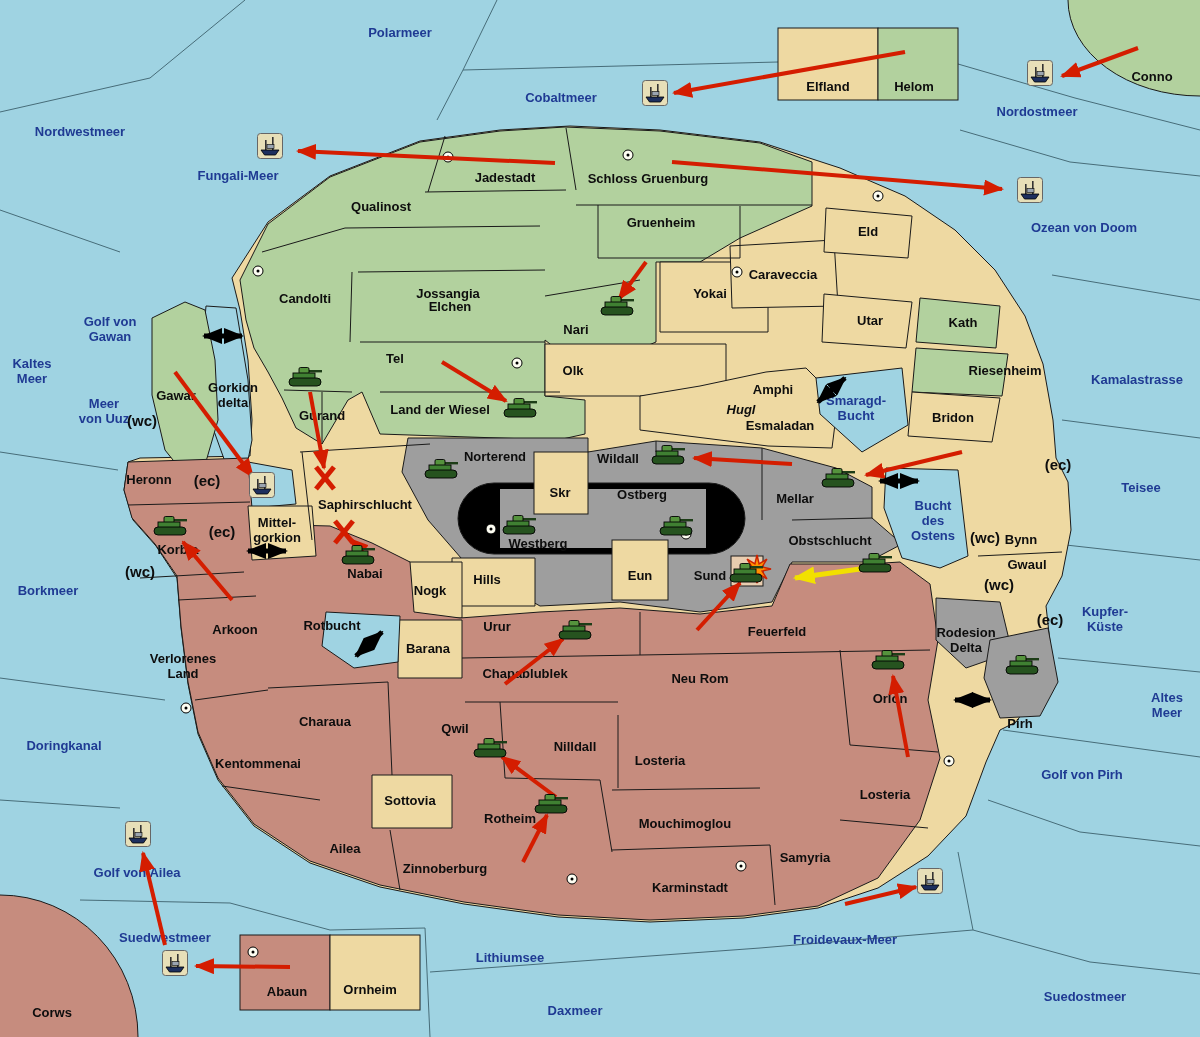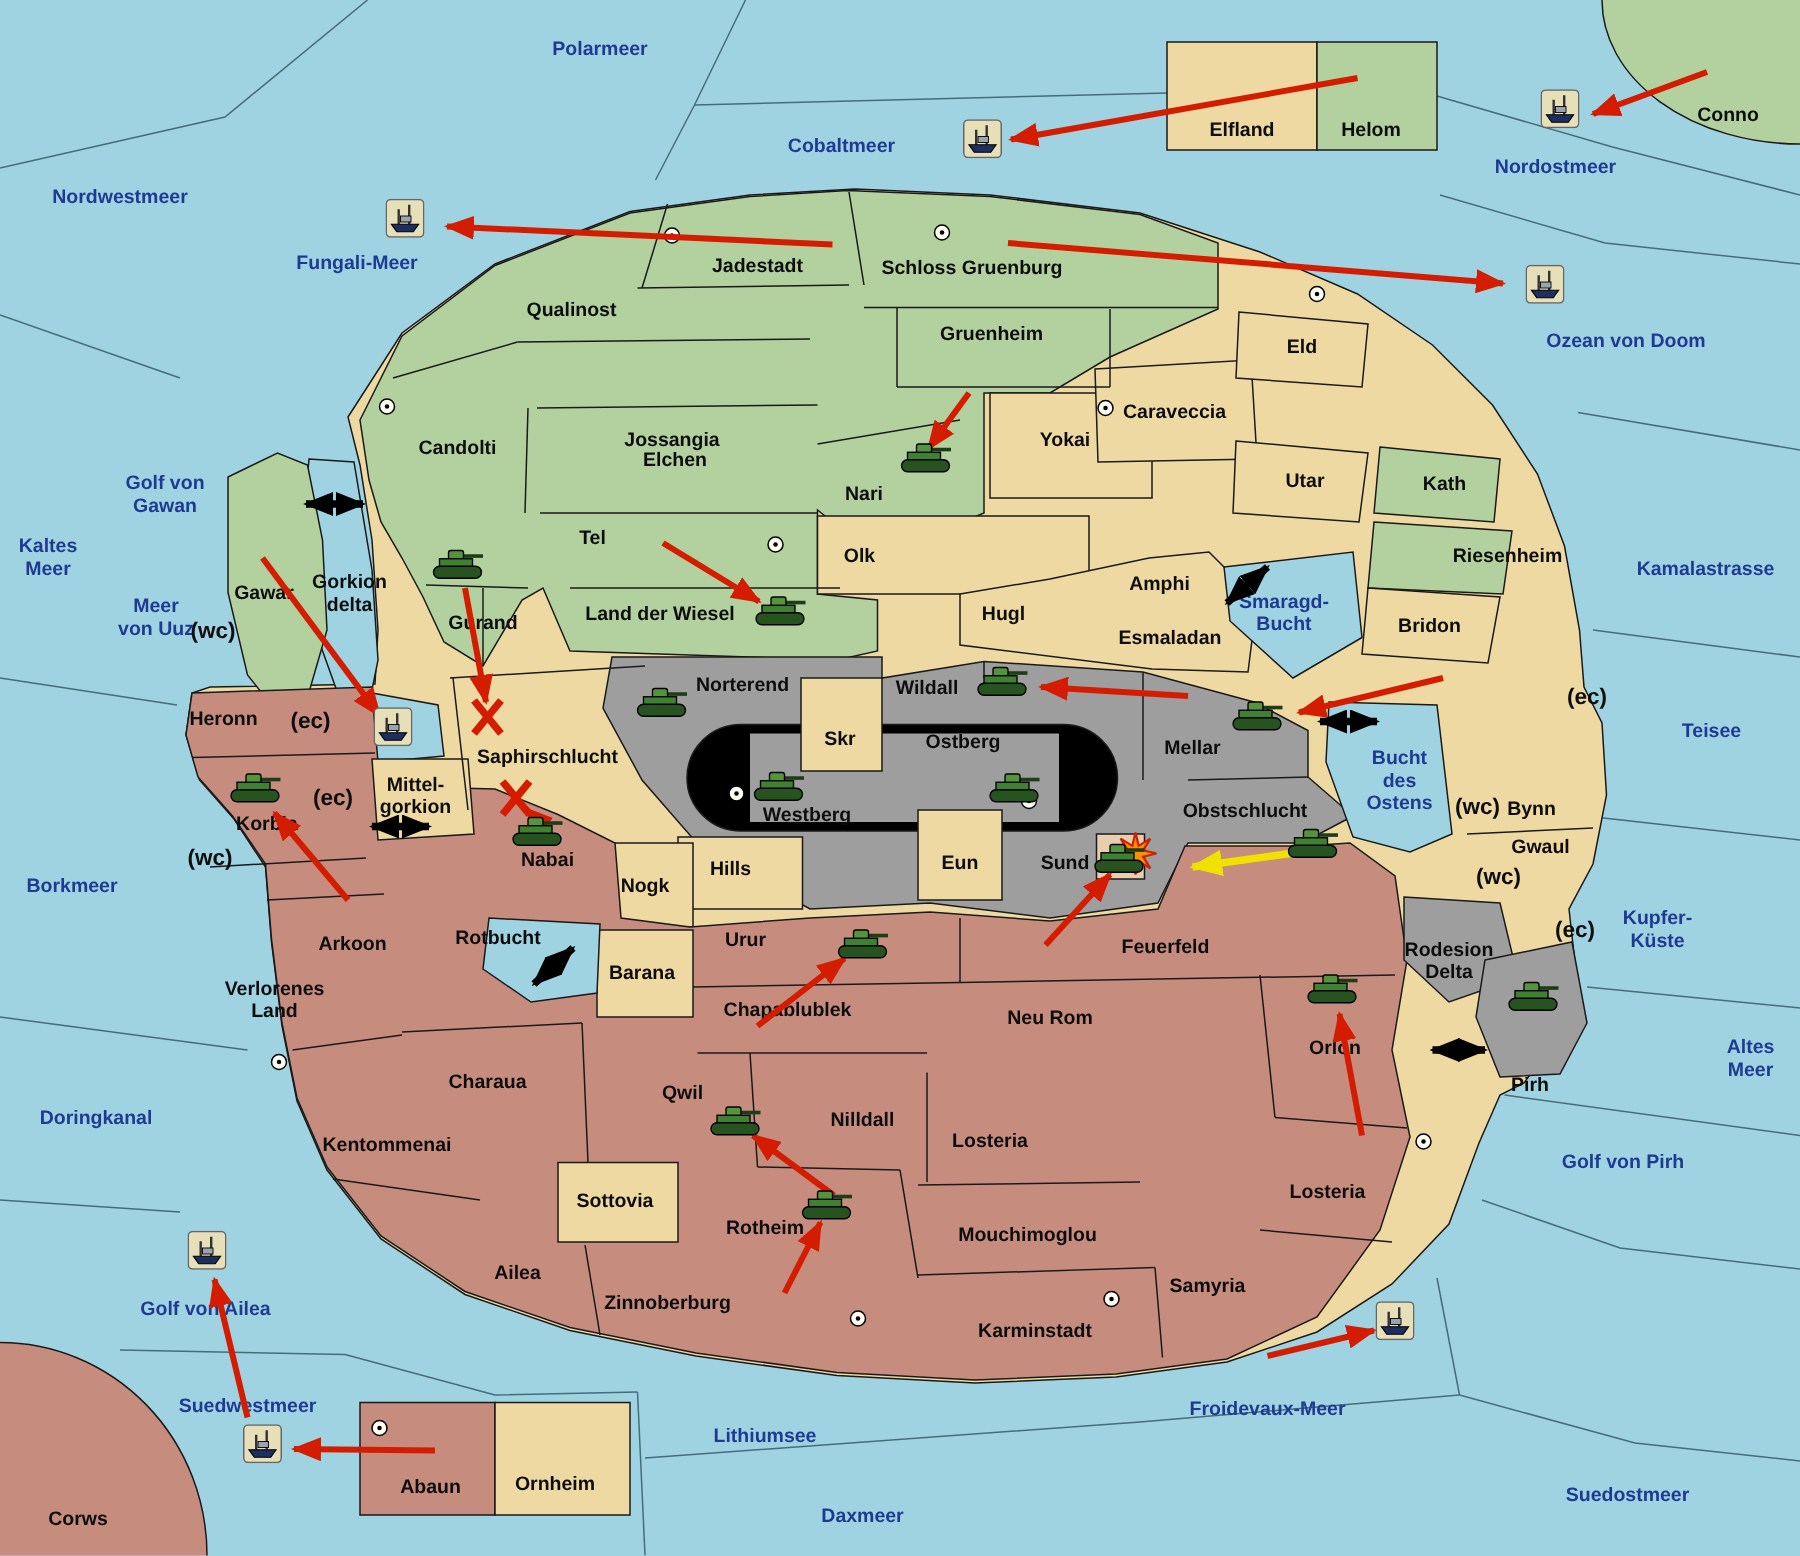--- a/index.html
+++ b/index.html
@@ -204,21 +204,21 @@
       <div class="map-label land" style="left: 305px; top: 299px;">Candolti</div>
       <div class="map-label land" style="left: 450px; top: 307px;">Elchen</div>
       <div class="map-label land" style="left: 710px; top: 294px;">Yokai</div>
       <div class="map-label land" style="left: 870px; top: 321px;">Utar</div>
       <div class="map-label land" style="left: 963px; top: 323px;">Kath</div>
       <div class="map-label land" style="left: 576px; top: 330px;">Nari</div>
       <div class="map-label land" style="left: 573px; top: 371px;">Olk</div>
       <div class="map-label land" style="left: 395px; top: 359px;">Tel</div>
       <div class="map-label land" style="left: 1005px; top: 371px;">Riesenheim</div>
       <div class="map-label land" style="left: 440px; top: 410px;">Land der Wiesel</div>
-      <div class="map-label land" style="left: 669px; top: 410px;">Hugl</div>
+      <div class="map-label land" style="left: 741px; top: 410px; font-style: italic;">Hugl</div>
       <div class="map-label land" style="left: 773px; top: 390px;">Amphi</div>
       <div class="map-label land" style="left: 953px; top: 418px;">Bridon</div>
       <div class="map-label land" style="left: 780px; top: 426px;">Esmaladan</div>
       <div class="map-label land" style="left: 176px; top: 396px;">Gawar</div>
       <div class="map-label land" style="left: 233px; top: 396px;">Gorkion
 delta</div>
       <div class="map-label land" style="left: 322px; top: 416px;">Gurand</div>
       <div class="map-label land" style="left: 495px; top: 457px;">Norterend</div>
       <div class="map-label land" style="left: 618px; top: 459px;">Wildall</div>
       <div class="map-label land" style="left: 795px; top: 499px;">Mellar</div>

